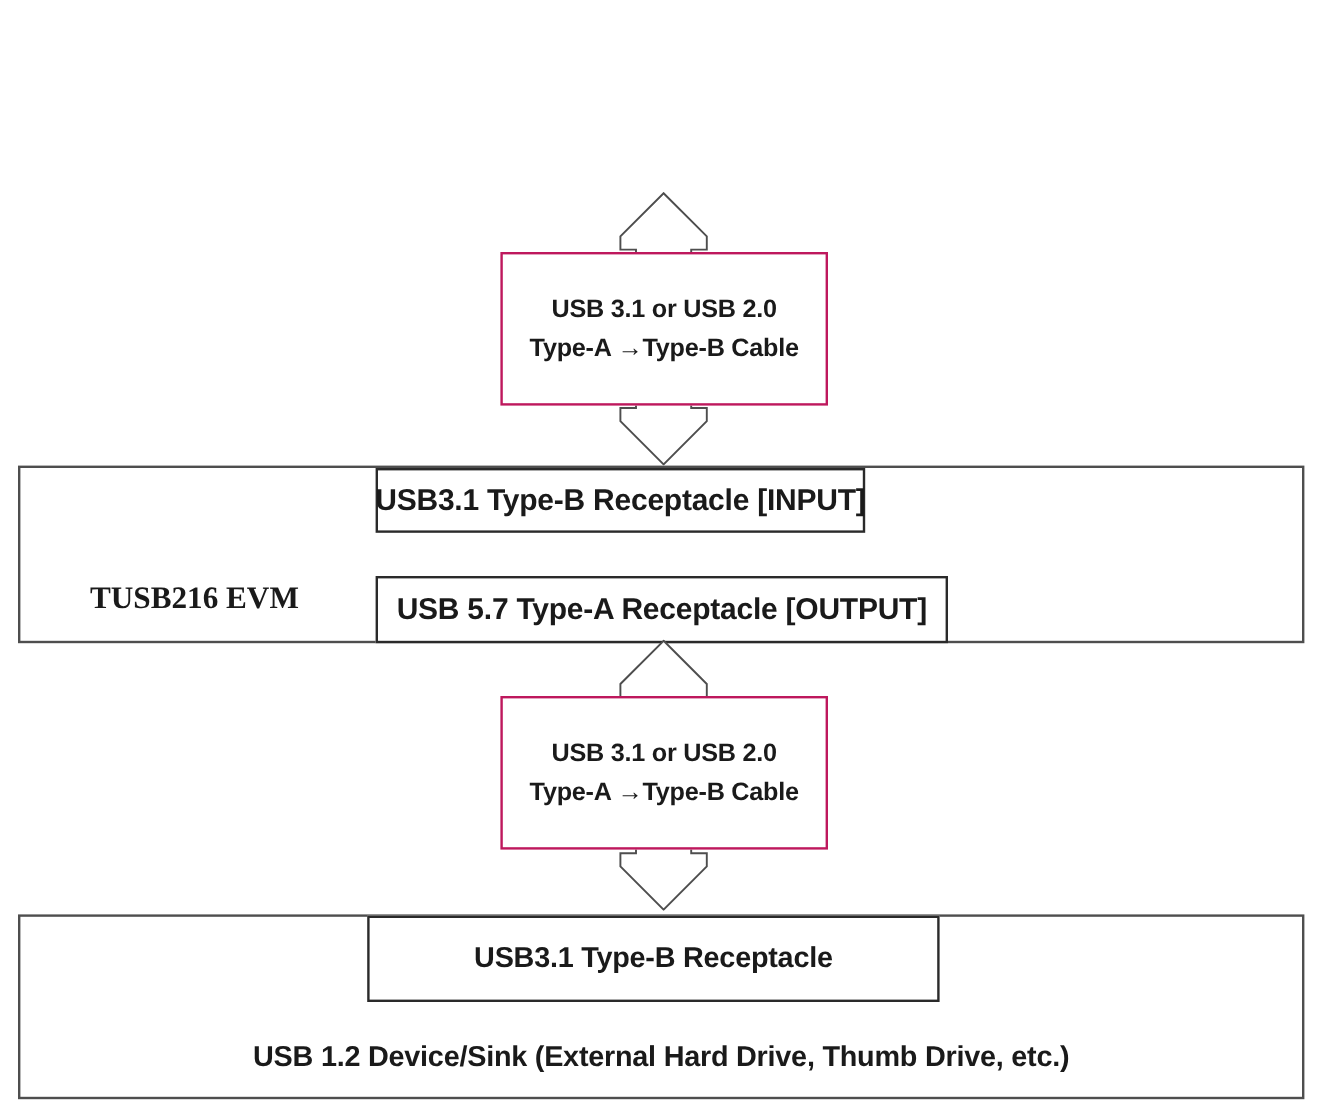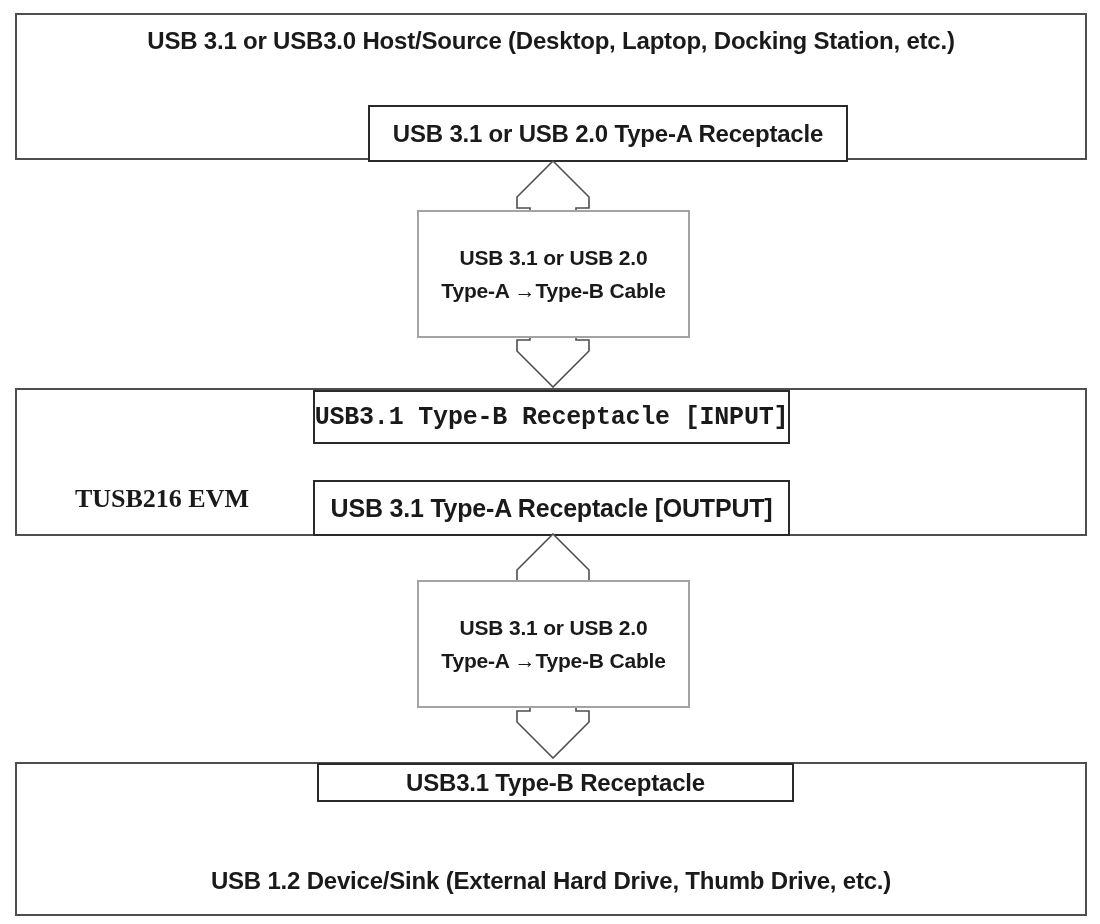--- a/index.html
+++ b/index.html
@@ -29,21 +29,21 @@
     border: 2px solid #2a2a2a;
     box-sizing: border-box;
     display: flex;
     align-items: center;
     justify-content: center;
     z-index: 2;
   }
   .cable-box {
     position: absolute;
     background: #ffffff;
-    border: 2px solid #a3a3a3;
+    border: 2px solid #be185d;
     box-sizing: border-box;
     display: flex;
     flex-direction: column;
     align-items: center;
     justify-content: center;
     z-index: 2;
   }
   .cable-box .cable-line {
     font-weight: bold;
     font-size: 21px;
@@ -79,55 +79,49 @@
   .connector {
     position: absolute;
     z-index: 1;
   }
 </style>
 </head>
 <body>
 
 <div class="stage">
 
-  <div class="outer-box" style="left:15px; top:13px; width:1072px; height:147px;">
-    <div class="box-title" style="top:11px;">USB 3.1 or USB3.0 Host/Source (Desktop, Laptop, Docking Station, etc.)</div>
-    <div class="inner-box" style="left:351px; top:90px; width:480px; height:57px;">
-      <span class="inner-label">USB 3.1 or USB 2.0 Type-A Receptacle</span>
-    </div>
-  </div>
 
   <svg class="connector" style="left:515px; top:160px;" width="76" height="228" viewBox="0 0 76 228">
     <polygon points="38,1 74,37 74,48 61,48 61,180 74,180 74,191 38,227 2,191 2,180 15,180 15,48 2,48 2,37" fill="#ffffff" stroke="#4e4e4e" stroke-width="1.6" stroke-linejoin="miter"></polygon>
   </svg>
 
   <div class="cable-box" style="left:417px; top:210px; width:273px; height:128px;">
     <div class="cable-line">USB 3.1 or USB 2.0</div>
     <div class="cable-line">Type-A →Type-B Cable</div>
   </div>
 
   <div class="outer-box" style="left:15px; top:388px; width:1072px; height:148px;">
     <div class="evm-label" style="left:50px; top:58px; width:190px;margin-top:36px;">TUSB216 EVM</div>
-    <div class="inner-box" style="left:296px; top:0px; width:477px; height:54px;font-family:Liberation Mono, monospace;">
+    <div class="inner-box" style="left:296px; top:0px; width:408px; height:54px;">
       <span class="inner-label" style="font-size:25px;">USB3.1 Type-B Receptacle [INPUT]</span>
     </div>
     <div class="inner-box" style="left:296px; top:90px; width:477px; height:56px;">
-      <span class="inner-label" style="font-size:25px;">USB 3.1 Type-A Receptacle [OUTPUT]</span>
+      <span class="inner-label" style="font-size:25px;">USB 5.7 Type-A Receptacle [OUTPUT]</span>
     </div>
   </div>
 
   <svg class="connector" style="left:515px; top:533px;" width="76" height="226" viewBox="0 0 76 226">
     <polygon points="38,1 74,37 74,48 61,48 61,178 74,178 74,189 38,225 2,189 2,178 15,178 15,48 2,48 2,37" fill="#ffffff" stroke="#4e4e4e" stroke-width="1.6" stroke-linejoin="miter"></polygon>
   </svg>
 
   <div class="cable-box" style="left:417px; top:580px; width:273px; height:128px;">
     <div class="cable-line">USB 3.1 or USB 2.0</div>
     <div class="cable-line">Type-A →Type-B Cable</div>
   </div>
 
   <div class="outer-box" style="left:15px; top:762px; width:1072px; height:154px;">
-    <div class="inner-box" style="left:300px; top:-1px; width:477px; height:39px;">
+    <div class="inner-box" style="left:289px; top:-1px; width:477px; height:72px;">
       <span class="inner-label">USB3.1 Type-B Receptacle</span>
     </div>
     <div class="box-title" style="top:102px;">USB 1.2 Device/Sink (External Hard Drive, Thumb Drive, etc.)</div>
   </div>
 
 </div>
 
 </body></html>

